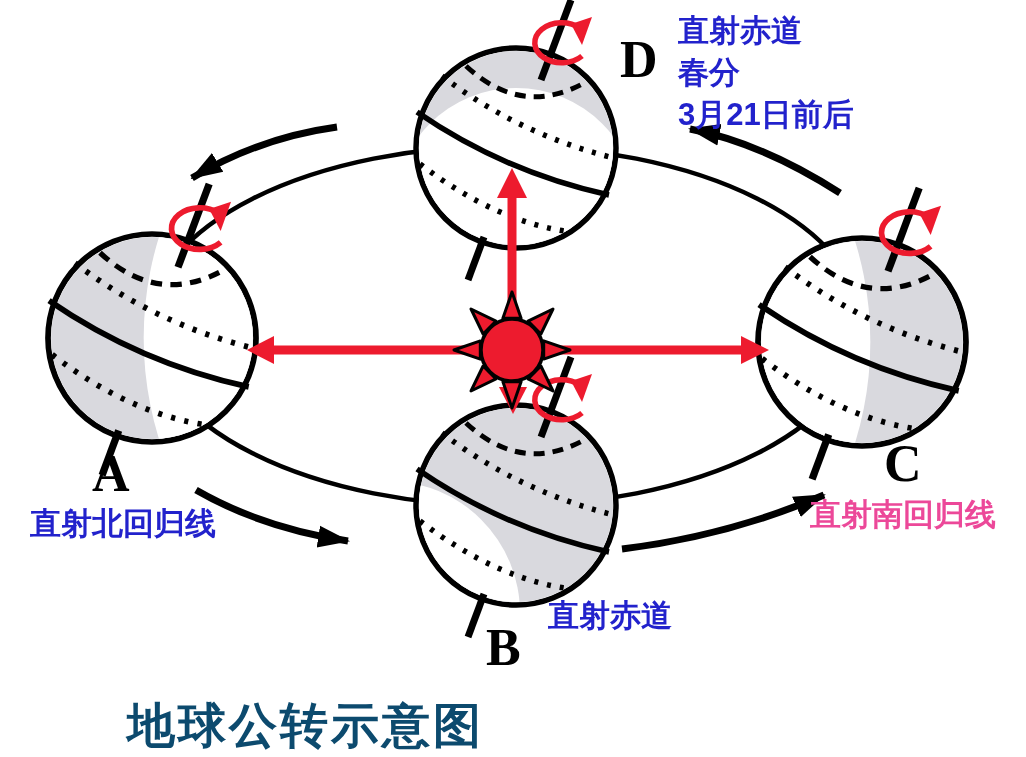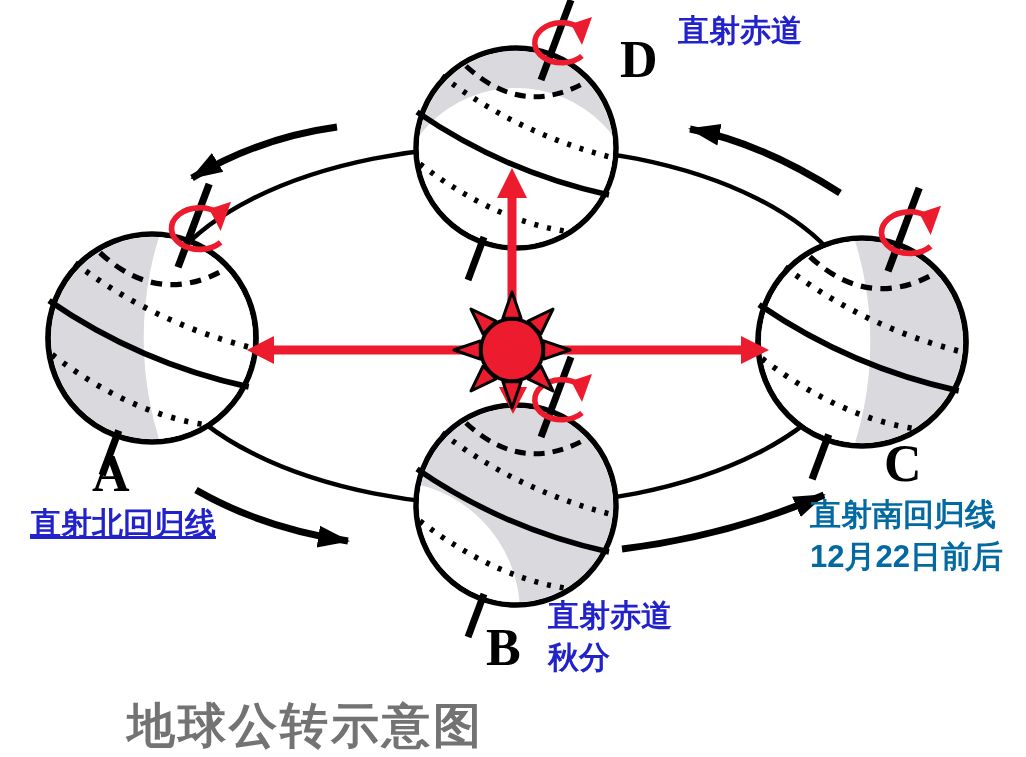--- a/index.html
+++ b/index.html
@@ -27,21 +27,21 @@
     line-height:52px;
     color:#000;
     white-space:nowrap;
   }
   .diagram-title{
     position:absolute;
     left:127px;top:694px;
     font-weight:bold;
     font-size:48px;
     letter-spacing:3px;
-    color:#737373;
+    color:#0c4a6e;
     white-space:nowrap;
     font-family:Liberation Sans, sans-serif;
   }
 </style>
 </head>
 <body>
 
 <div class="stage">
 
   <svg id="scene" width="1026" height="757" viewBox="0 0 1026 757">
@@ -150,34 +150,34 @@
         <polygon points="-58.0,0.0 -31.7,9.1 -31.7,-9.1" fill="#ED1B2E" stroke="#000000" stroke-width="3" stroke-linejoin="round"></polygon>
         <polygon points="-41.0,-41.0 -28.9,-16.0 -16.0,-28.9" fill="#ED1B2E" stroke="#000000" stroke-width="3" stroke-linejoin="round"></polygon>
         <polygon points="-0.0,-58.0 -9.1,-31.7 9.1,-31.7" fill="#ED1B2E" stroke="#000000" stroke-width="3" stroke-linejoin="round"></polygon>
         <polygon points="41.0,-41.0 16.0,-28.9 28.9,-16.0" fill="#ED1B2E" stroke="#000000" stroke-width="3" stroke-linejoin="round"></polygon>
     <circle r="31" fill="#ED1B2E" stroke="#000000" stroke-width="3.5"></circle>
   </g>
 </svg>
 
   <div class="annot" style="left: 678px; top: 10px; color: rgb(34, 34, 204);">
     <div>直射赤道</div>
+    <div>春分</div>
+    <div>3月21日前后</div>
   </div>
 
-  <div class="annot" style="left: 30px; top: 503px; color: rgb(34, 34, 204); text-decoration: underline;">
+  <div class="annot" style="left: 30px; top: 503px; color: rgb(34, 34, 204);">
     <div>直射北回归线</div>
   </div>
 
   <div class="annot" style="left: 548px; top: 595px; color: rgb(34, 34, 204);">
     <div>直射赤道</div>
-    <div>秋分</div>
   </div>
 
-  <div class="annot" style="left: 810px; top: 494px; color: #0369a1;">
+  <div class="annot" style="left: 810px; top: 494px; color: #ec4899; text-align: center;">
     <div>直射南回归线</div>
-    <div>12月22日前后</div>
   </div>
 
   <div class="letter" style="left:92px;top:448px;">A</div>
   <div class="letter" style="left:486px;top:622px;">B</div>
   <div class="letter" style="left:884px;top:438px;">C</div>
   <div class="letter" style="left:620px;top:34px;">D</div>
 
   <div class="diagram-title">地球公转示意图</div>
 
 </div>

